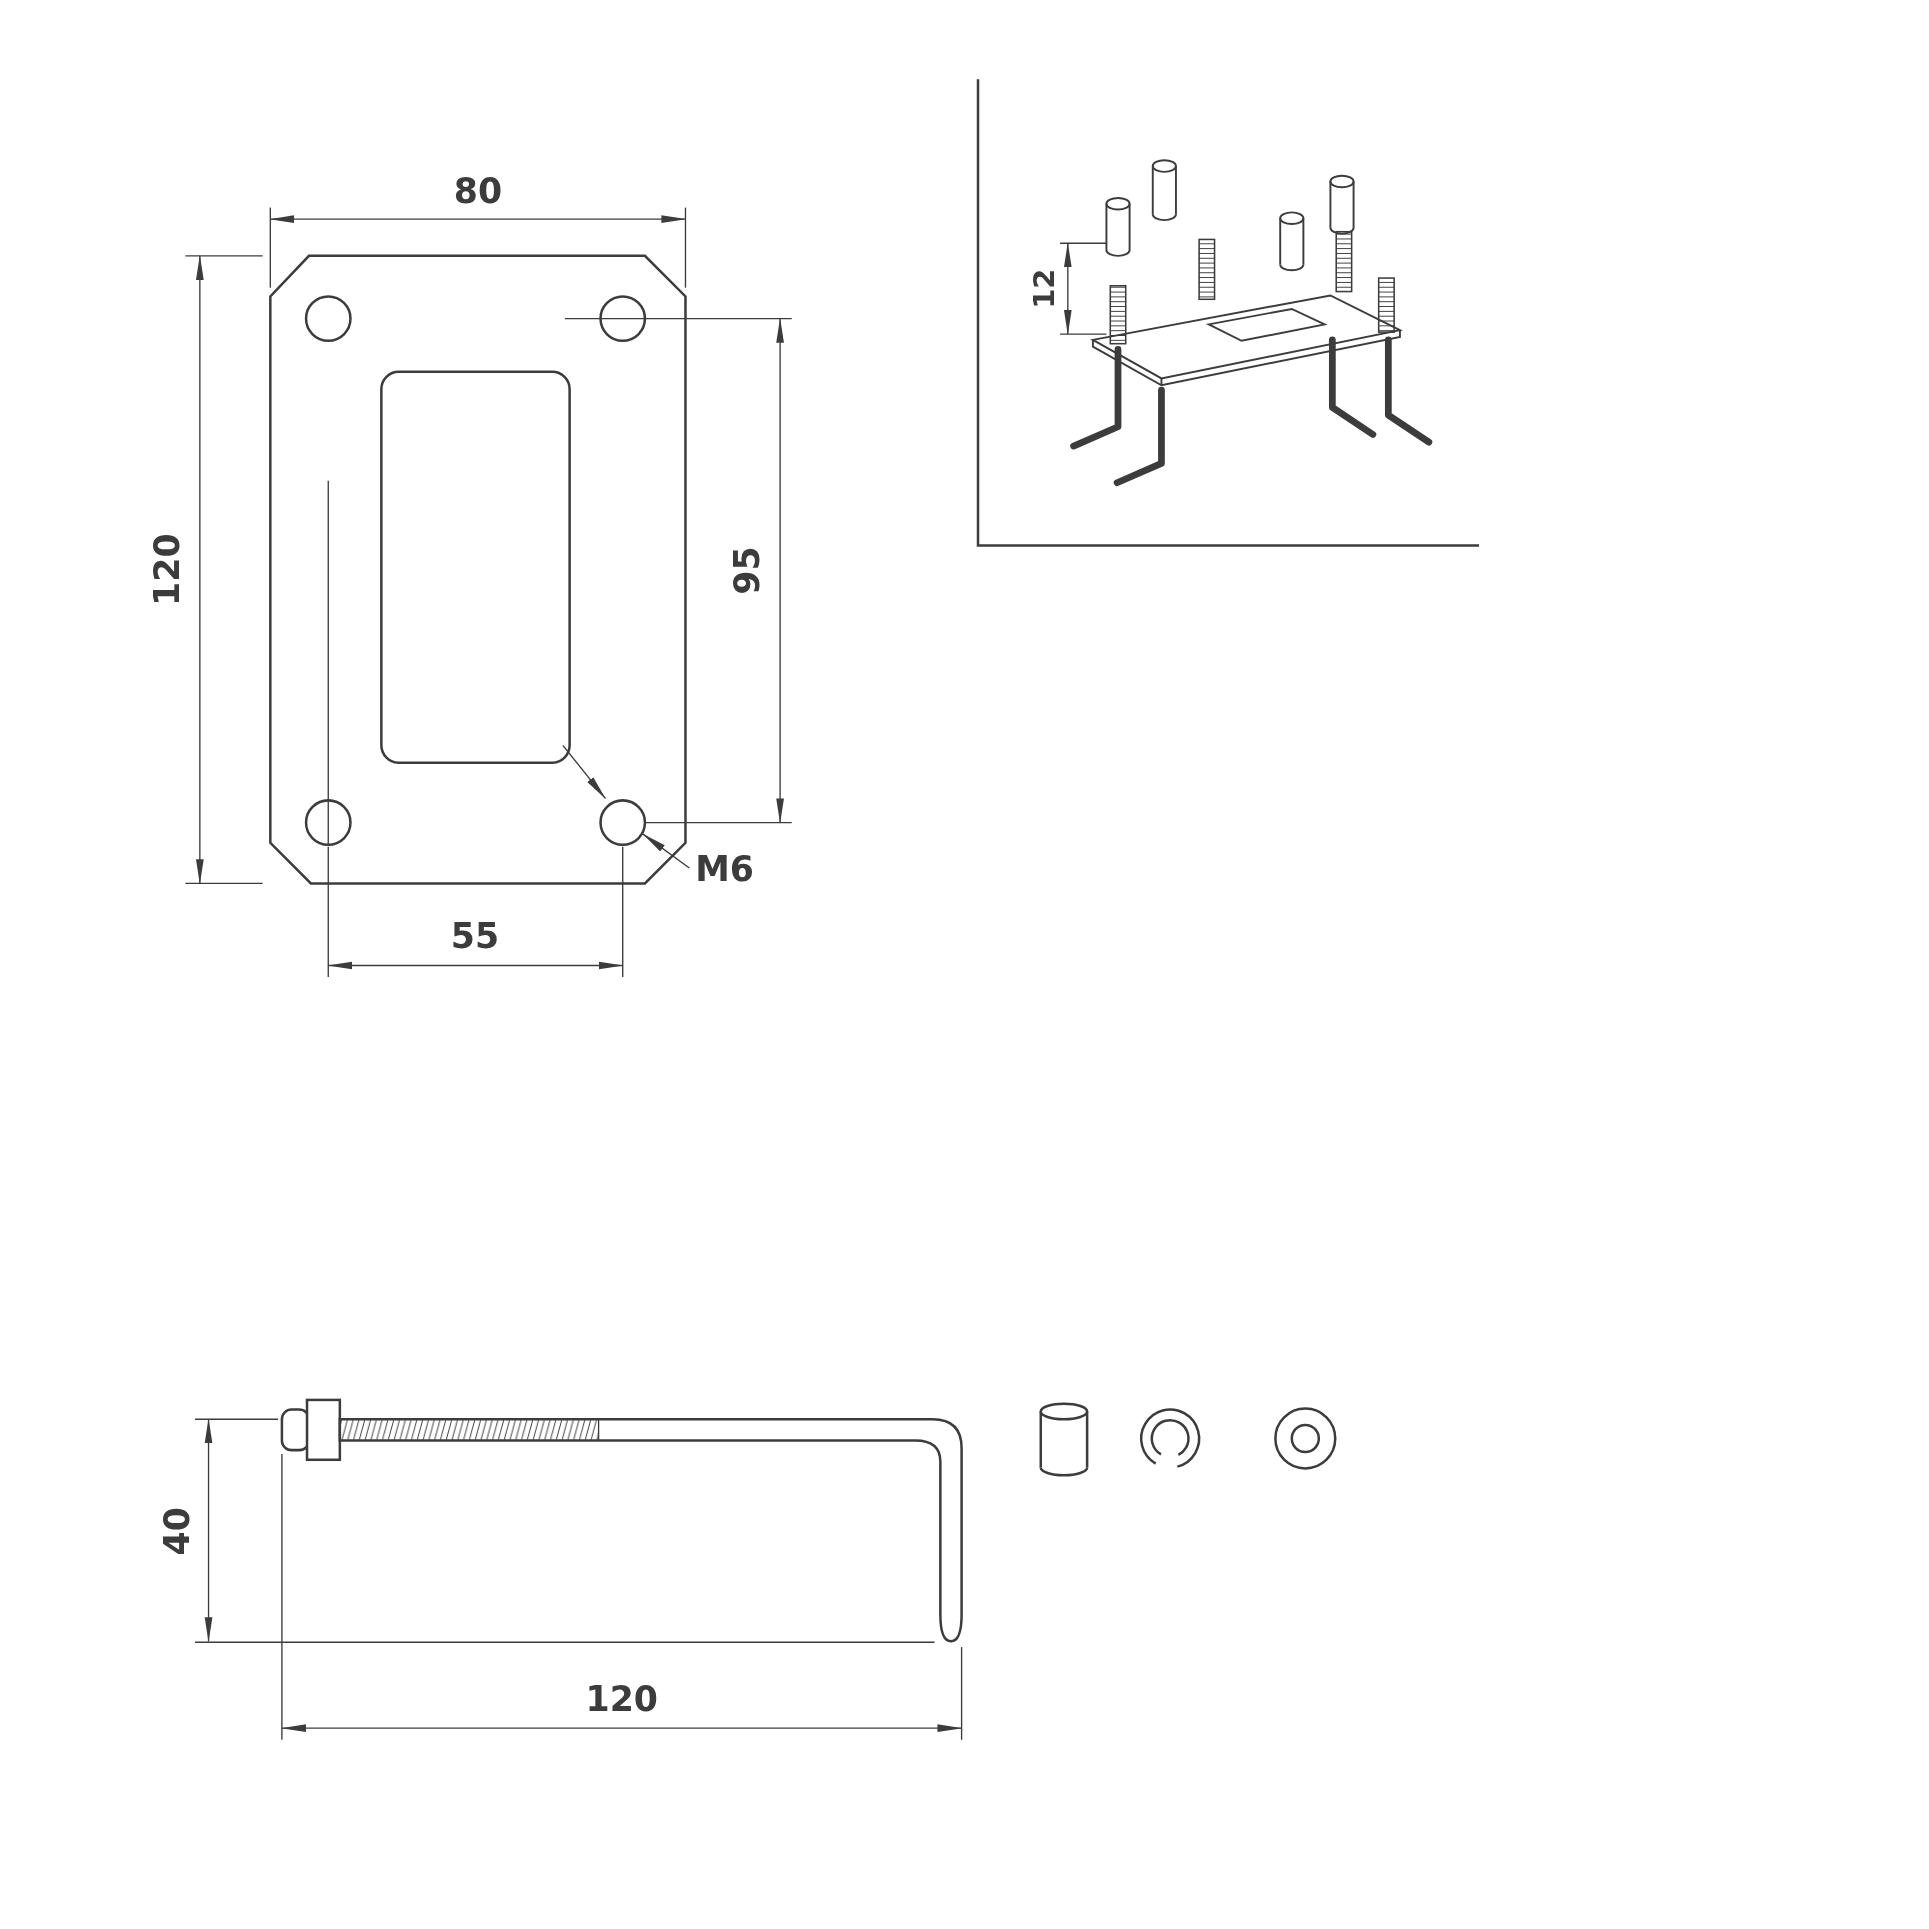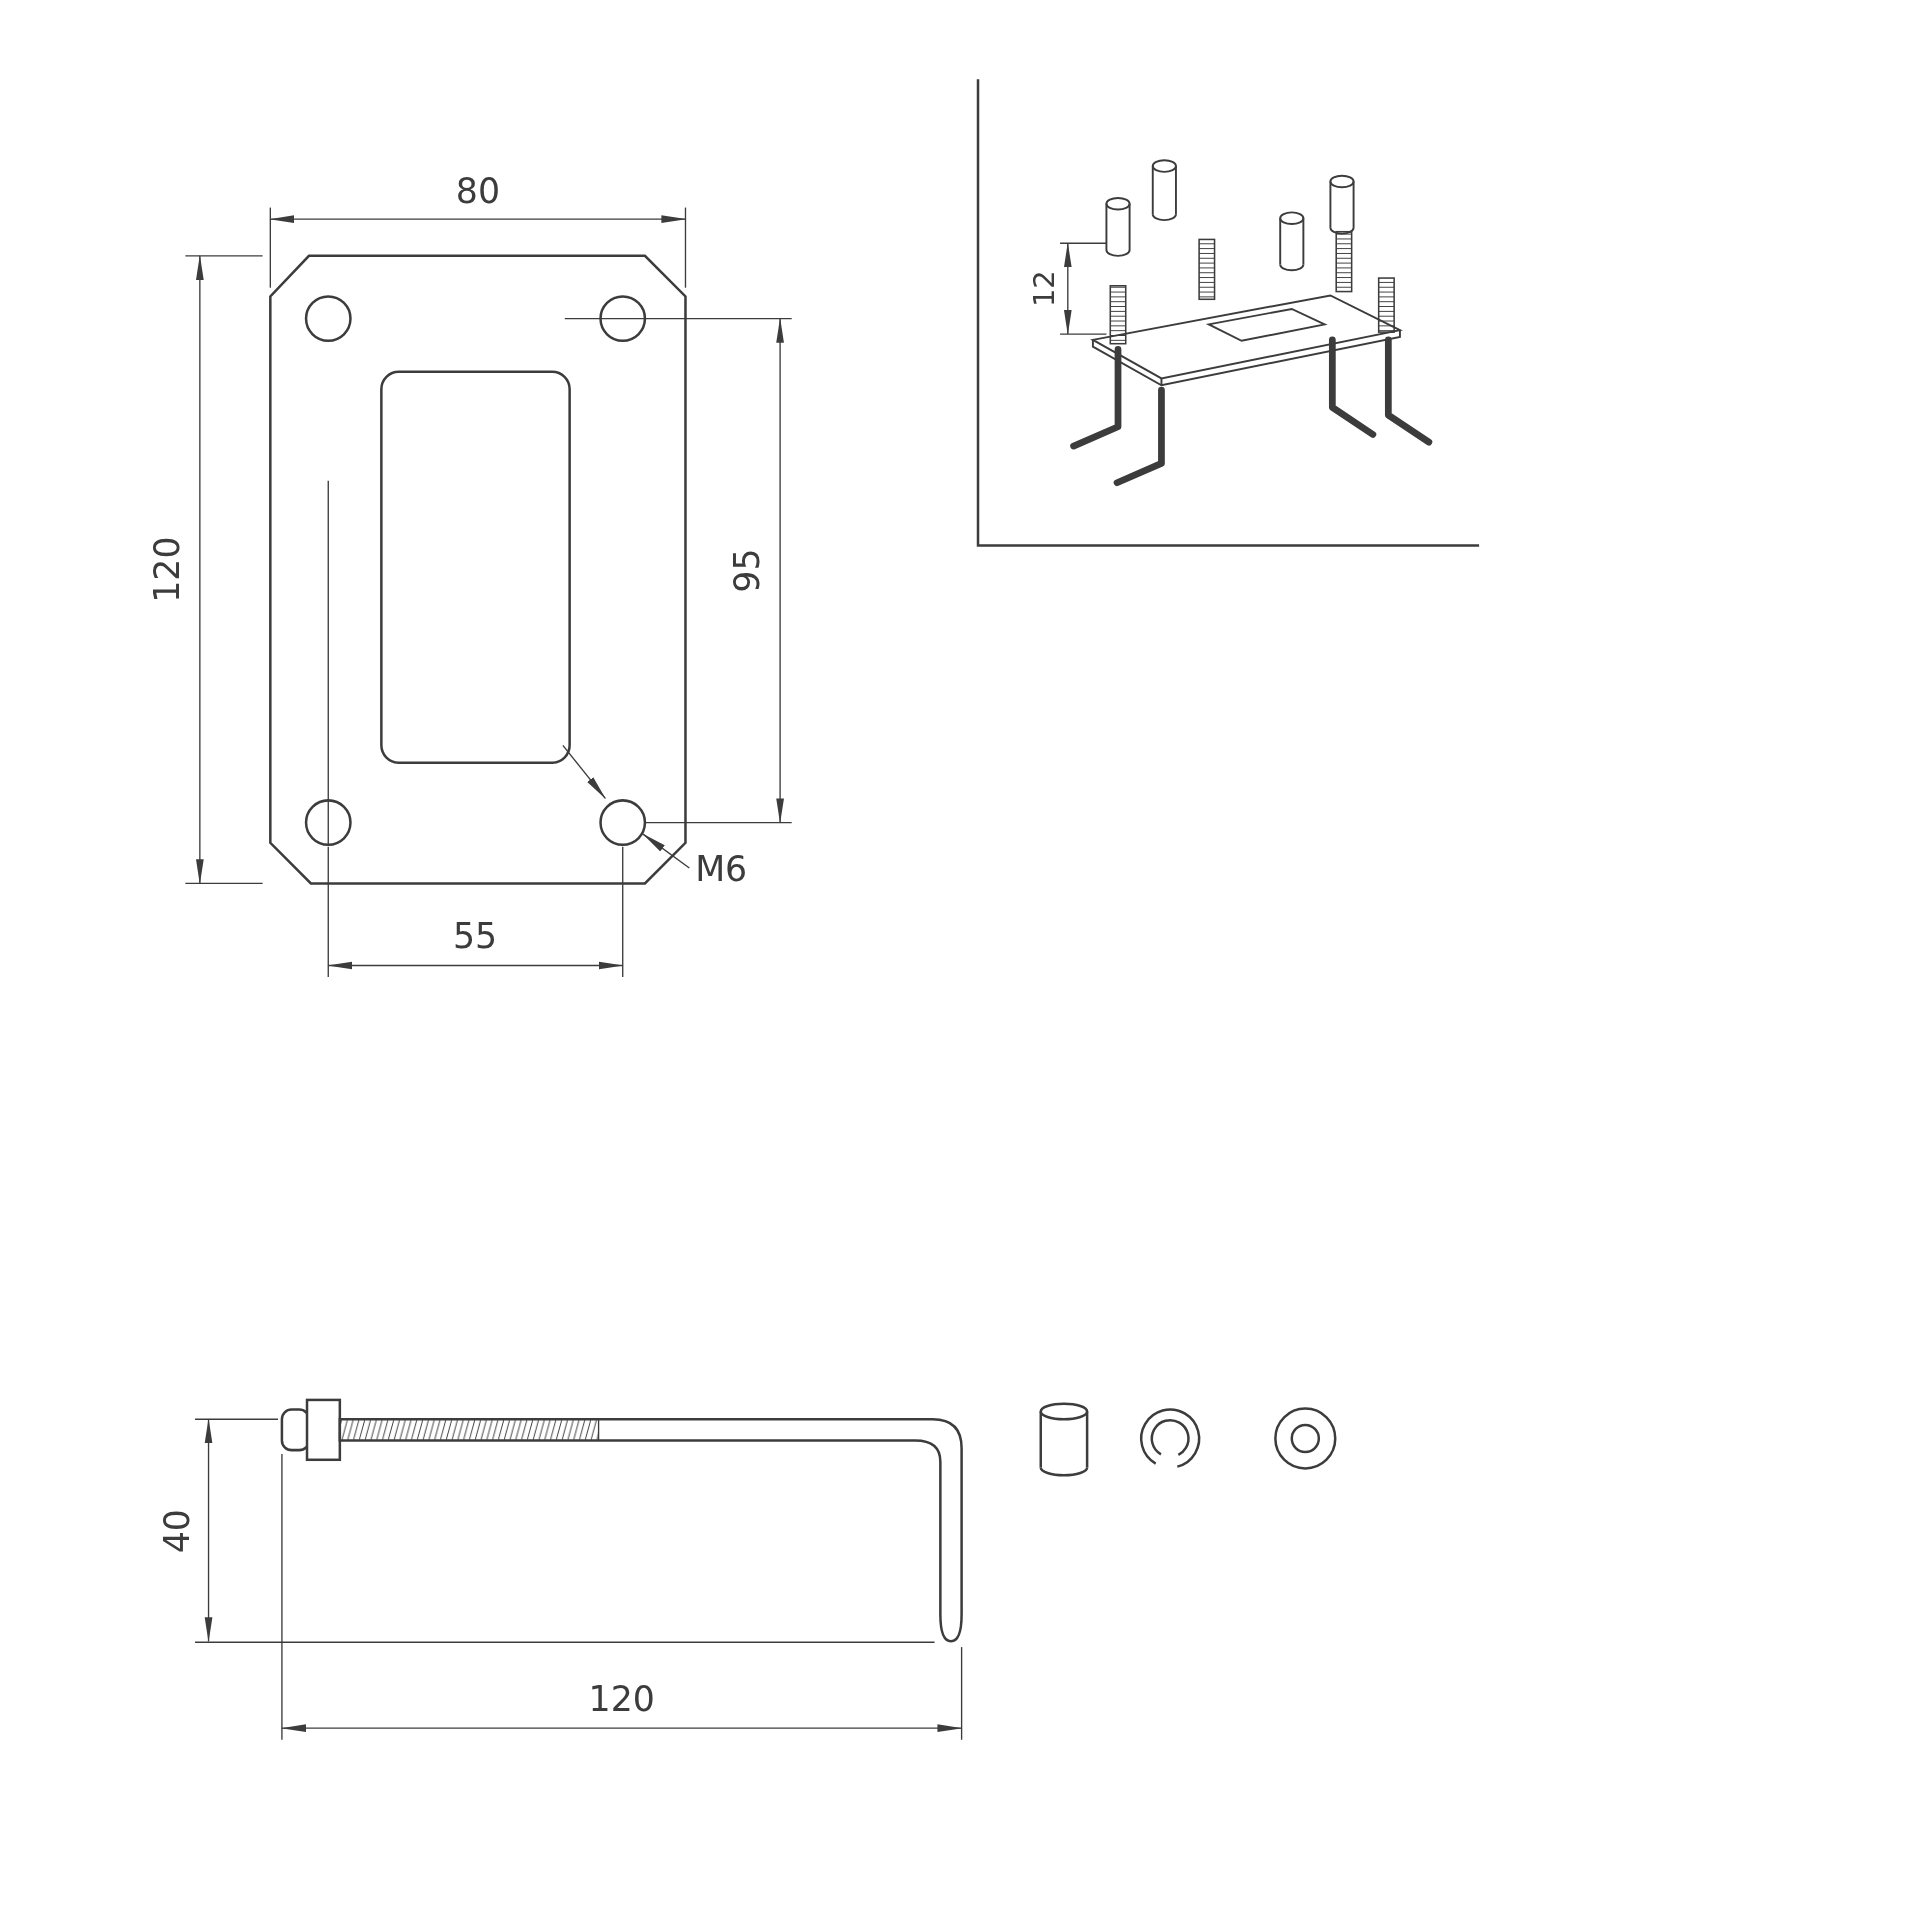--- a/index.html
+++ b/index.html
@@ -1,16 +1,16 @@
 <!DOCTYPE html>
 <html><head>
 <meta charset="utf-8">
 <style>
   html,body{margin:0;padding:0;background:#ffffff;}
-  .stage{width:1929px;height:1929px;background:#ffffff;position:relative;}
+  .stage{width:1929px;height:1929px;background:#ffffff;position:relative;font-weight:bold;}
   svg{display:block;}
   .dim-text{
     font-family:"DejaVu Sans","Liberation Sans",sans-serif;
     font-size:36px;
     fill:#3c3c3c;
   }
   .obj{stroke:#3c3c3c;stroke-width:2.6;fill:none;}
   .objfill{stroke:#3c3c3c;stroke-width:2.6;fill:#ffffff;}
   .iso{stroke:#3c3c3c;stroke-width:2;fill:none;}
   .thin{stroke:#3c3c3c;stroke-width:1.4;fill:none;}

